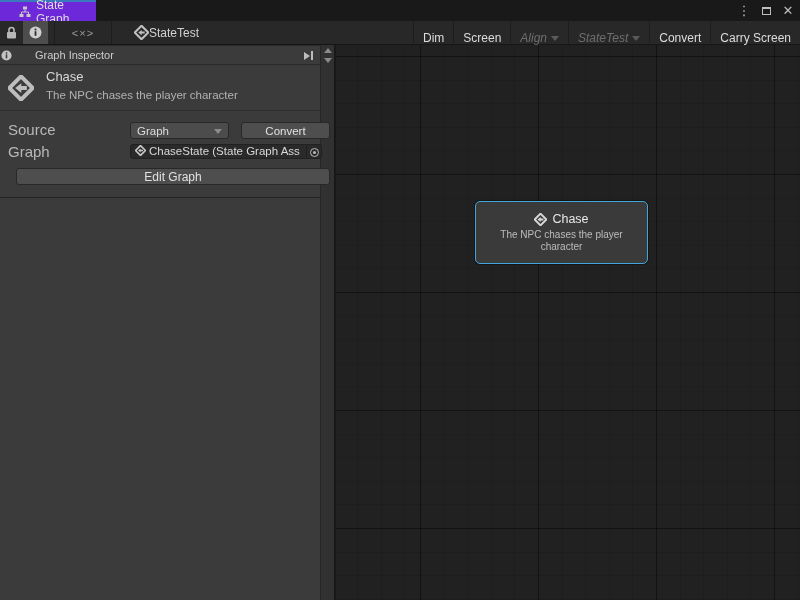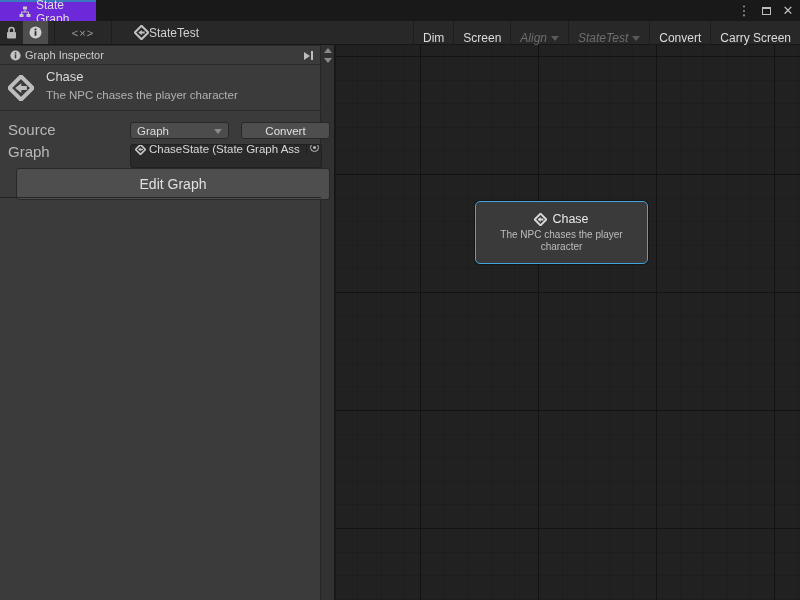--- a/index.html
+++ b/index.html
@@ -51,21 +51,21 @@
   .tb-txtbtn.disabled .caret { border-top-color:#5a5a5a; }
 
   
   .inspector {
     position:absolute; left:0; top:45px; width:335px; bottom:0;
     background:#3b3b3b; border-right:1px solid #161616;
   }
   .insp-header {
     position:absolute; left:0; top:0; width:321px; height:20px;
     background:#3b3b3b; border:1px solid #2a2a2a; border-left:none;
-    display:flex; align-items:center; gap:4px; padding:0 10px;
+    display:flex; align-items:center; gap:23px; padding:0 1px;
     color:#cccccc; font-size:11px;
   }
   .dock-btn { position:absolute; right:3px; top:2px; width:18px; height:15px; display:flex; align-items:center; justify-content:center; gap:1px; }
   .dock-tri { width:0; height:0; border-top:4px solid transparent; border-bottom:4px solid transparent; border-left:6px solid #bdbdbd; }
   .dock-bar { width:2px; height:9px; background:#bdbdbd; }
   .scroll-strip {
     position:absolute; right:0; top:0; bottom:0; width:14px;
     background:#313131; border-left:1px solid #262626;
   }
   .scroll-arrow { width:14px; height:10px; display:flex; align-items:center; justify-content:center; }
@@ -86,33 +86,33 @@
     background:#4c4c4c; border:1px solid #282828; border-radius:3px;
     display:flex; align-items:center; padding:0 6px; color:#dcdcdc; font-size:11.5px;
   }
   .dropdown .caret { margin-left:auto; }
   .btn {
     background:#4e4e4e; border:1px solid #282828; border-radius:3px;
     color:#e0e0e0; display:flex; align-items:center; justify-content:center; font-size:11.5px;margin-left:8px;
   }
   .convert-btn { position:absolute; left:233px; width:89px; height:17px; }
   .object-field {
-    position:absolute; left:130px; width:192px; height:24px;
+    position:absolute; left:130px; width:192px; height:15px;
     background:#2a2a2a; border:1px solid #212121; border-radius:3px;
-    display:flex; align-items:flex-end; gap:3px; padding:0 0 12px 4px;
+    display:flex; align-items:flex-start; gap:3px; padding:0 0 12px 4px;
     color:#d8d8d8; font-size:11.5px; overflow:hidden;
   }
   .object-field .of-text { white-space:nowrap; overflow:hidden; flex:1; }
   .picker {
     width:15px; height:15px; flex:0 0 15px; border-left:1px solid #212121;
     display:flex; align-items:center; justify-content:center;
   }
   .picker-circle { width:9px; height:9px; border:1.5px solid #b8b8b8; border-radius:50%; display:flex; align-items:center; justify-content:center; }
   .picker-dot { width:3px; height:3px; background:#b8b8b8; border-radius:50%; }
-  .edit-btn { position:absolute; left:8px; top:123px; width:314px; height:32px; font-size:14px; }
+  .edit-btn { position:absolute; left:8px; top:123px; width:314px; height:17px; font-size:12px; }
   .insp-divider { position:absolute; left:0; top:152px; width:321px; height:1px; background:#242424; }
 
   
   .canvas {
     position:absolute; left:336px; top:45px; right:0; bottom:0;
     background-color:#212121;
     background-image:
       repeating-linear-gradient(to right, rgba(0,0,0,0.38) 0 1px, transparent 1px 118px),
       repeating-linear-gradient(to bottom, rgba(0,0,0,0.38) 0 1px, transparent 1px 118px),
       repeating-linear-gradient(to right, rgba(0,0,0,0.10) 0 1px, transparent 1px 23.6px),

